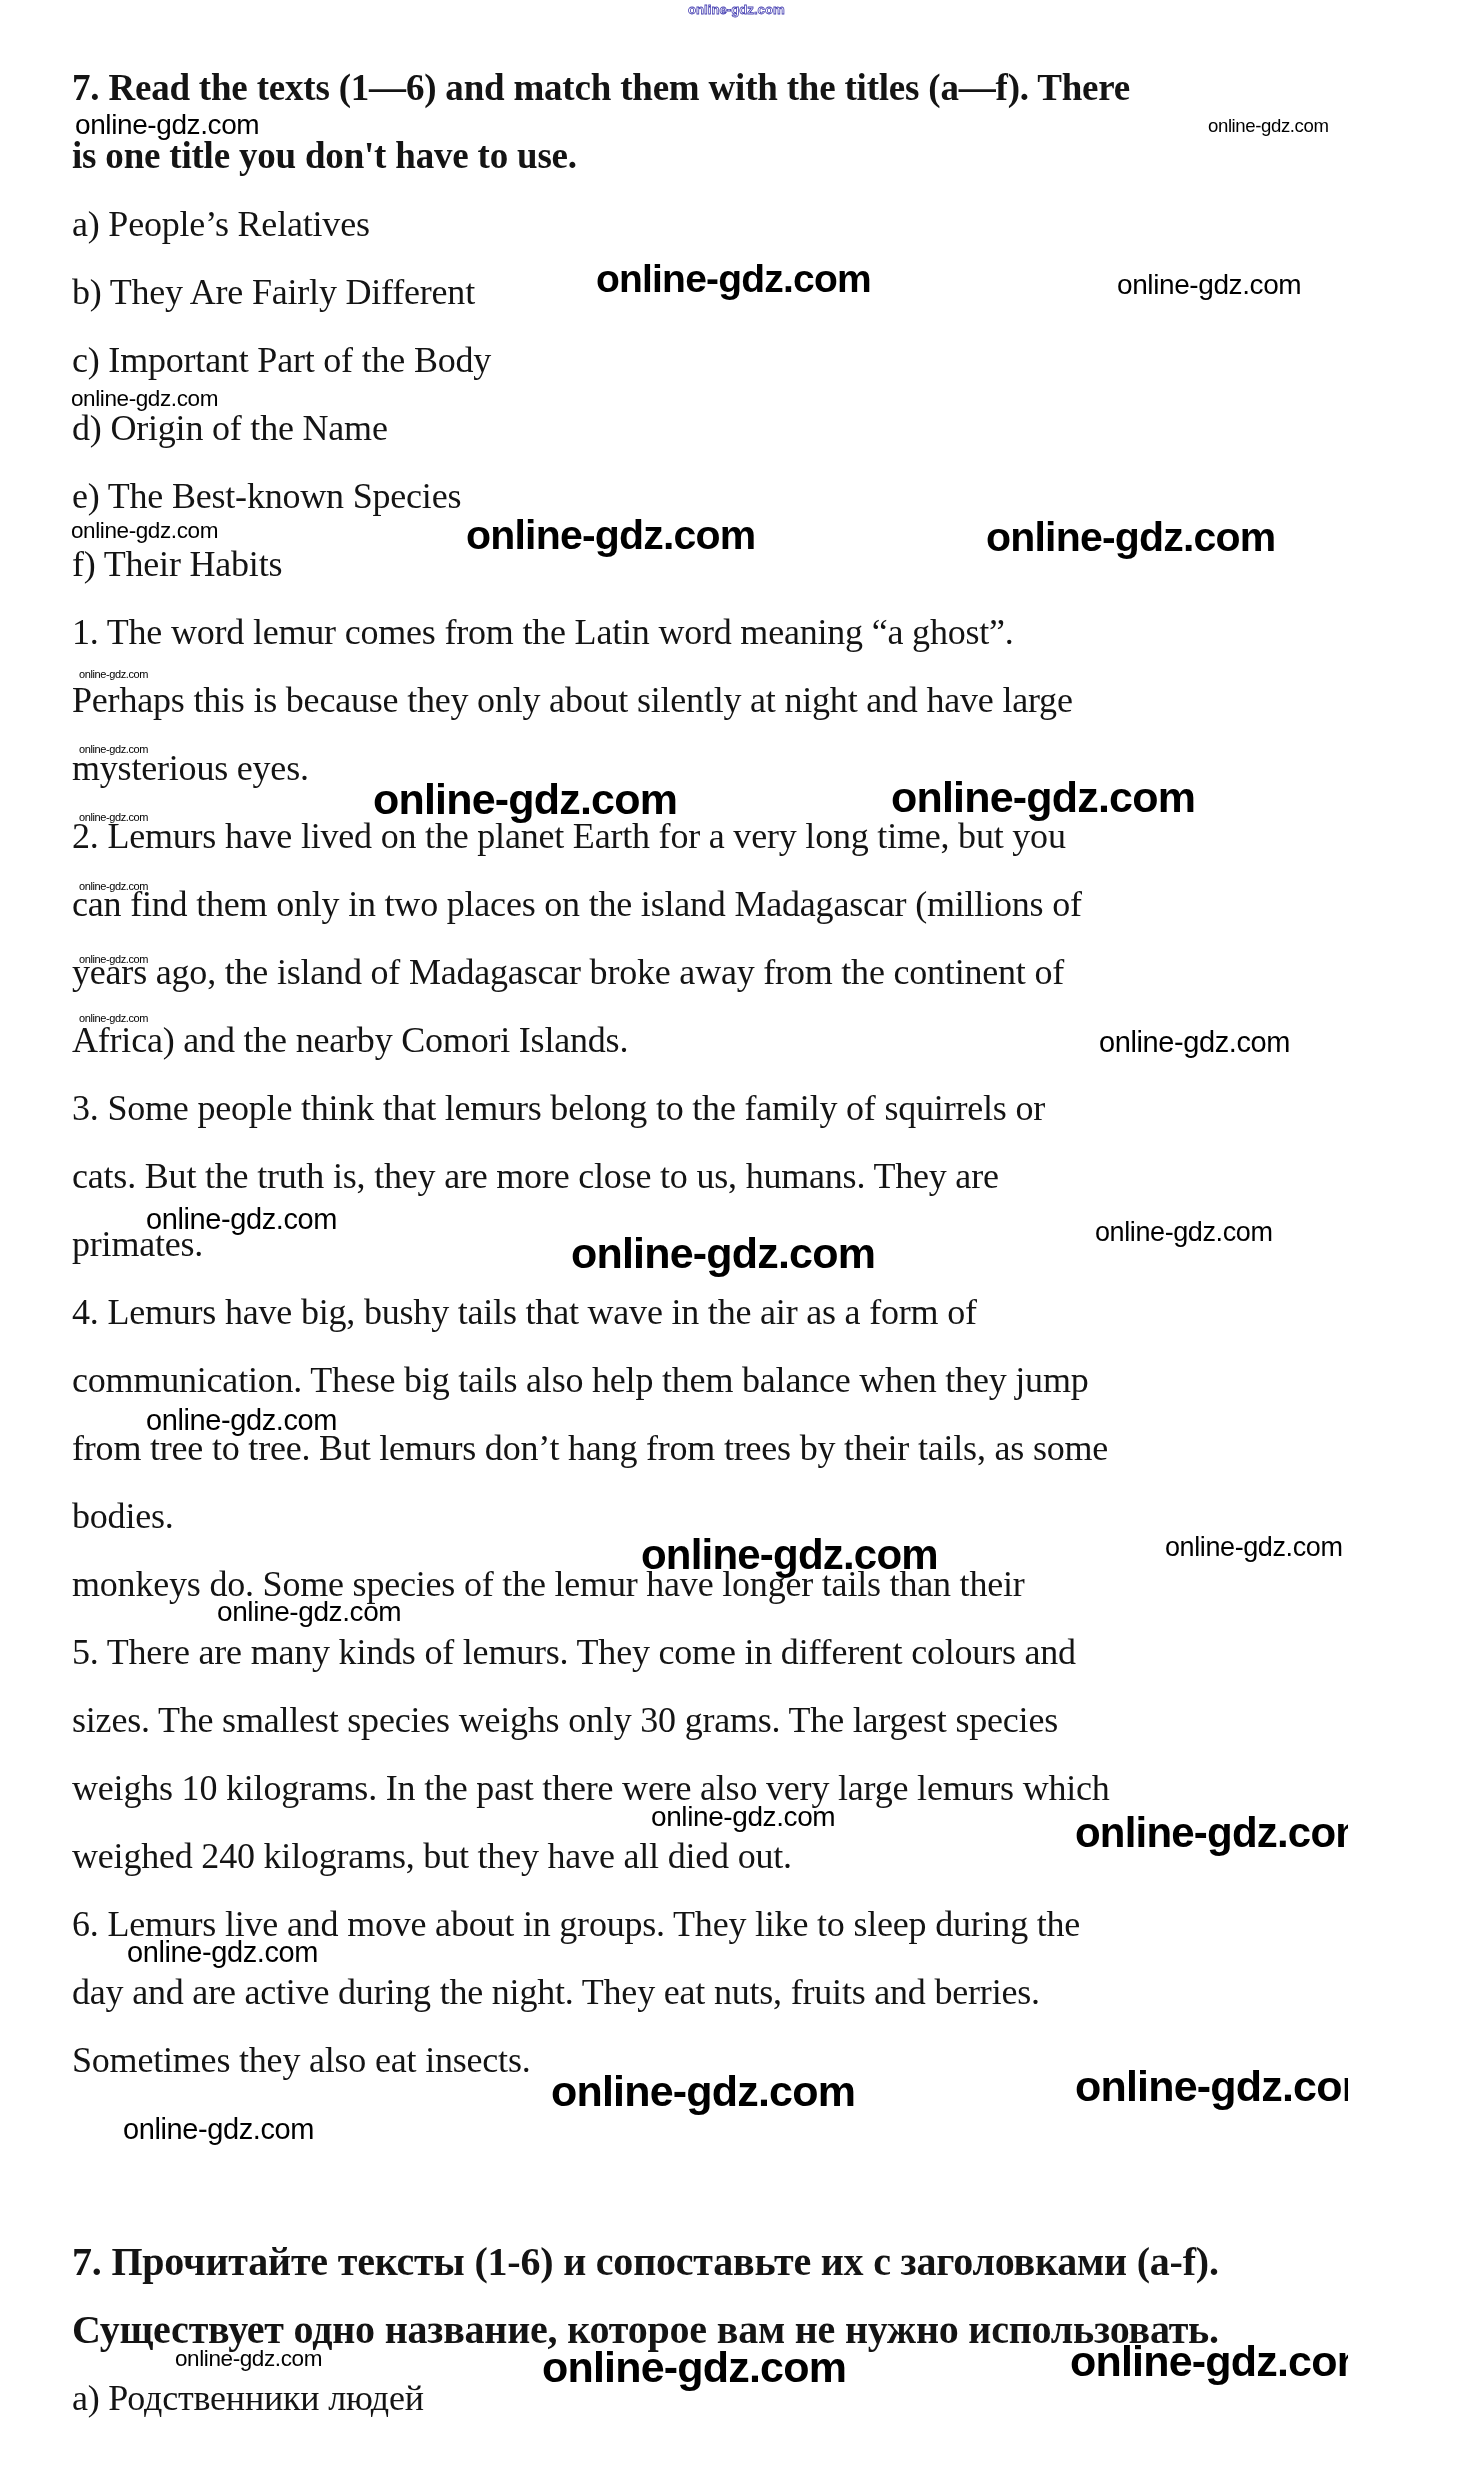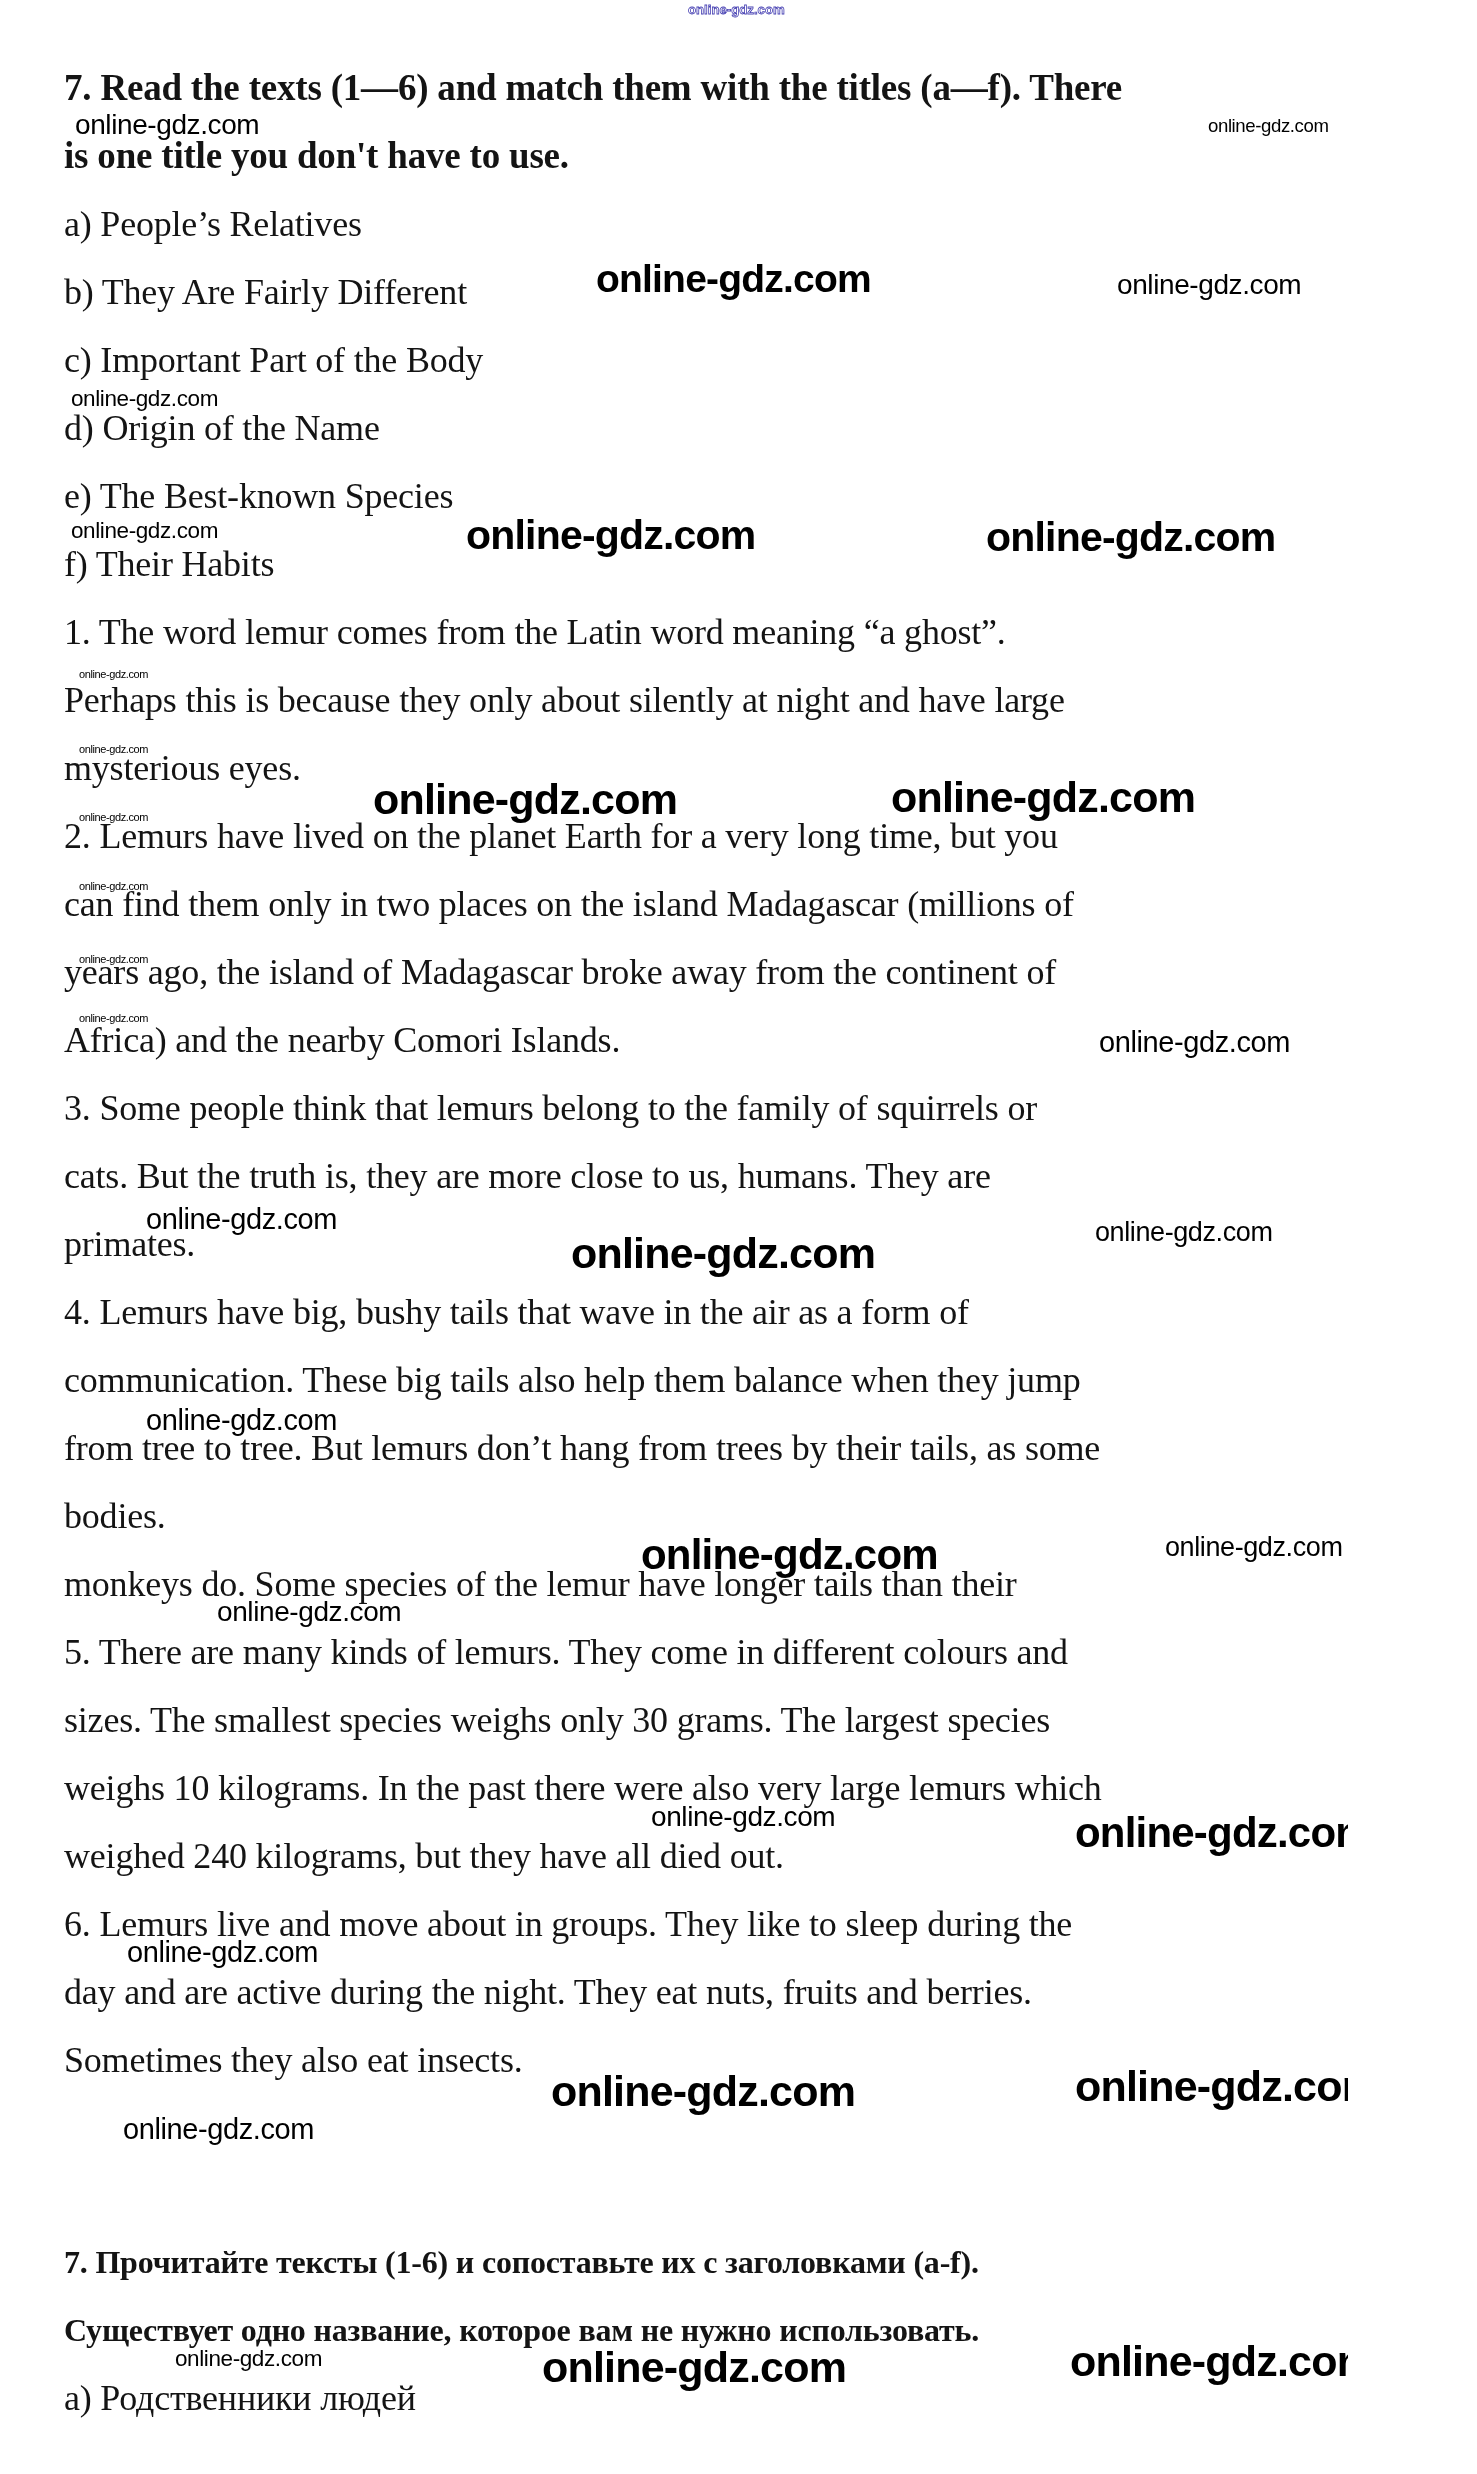--- a/index.html
+++ b/index.html
@@ -6,37 +6,37 @@
   .page {
     position: relative;
     width: 1348px;
     height: 2475px;
     background: #ffffff;
     overflow: hidden;
     font-family: "Liberation Serif", "DejaVu Serif", serif;
   }
   .content {
     position: absolute;
-    left: 64px;
+    left: 72px;
     top: 54px;
     z-index: 2;
   }
   .ln {
     font-size: 36px;
     line-height: 68px;
     white-space: nowrap;
     color: #141414;
     letter-spacing: -0.2px;
   }
   .ln.bold {
     font-weight: bold;
     font-size: 37px;
   }
   .ru-block { margin-top: 134px; }
-  .ru-block .ln.bold { font-size: 32px; }
+  .ru-block .ln.bold { font-size: 40px; }
 
   .wm-layer { position: absolute; inset: 0; z-index: 1; }
   .wm {
     position: absolute;
     font-family: "Liberation Sans", "DejaVu Sans", sans-serif;
     line-height: 1.05;
     white-space: nowrap;
     letter-spacing: -0.4px;
     font-weight: 400;
   }

